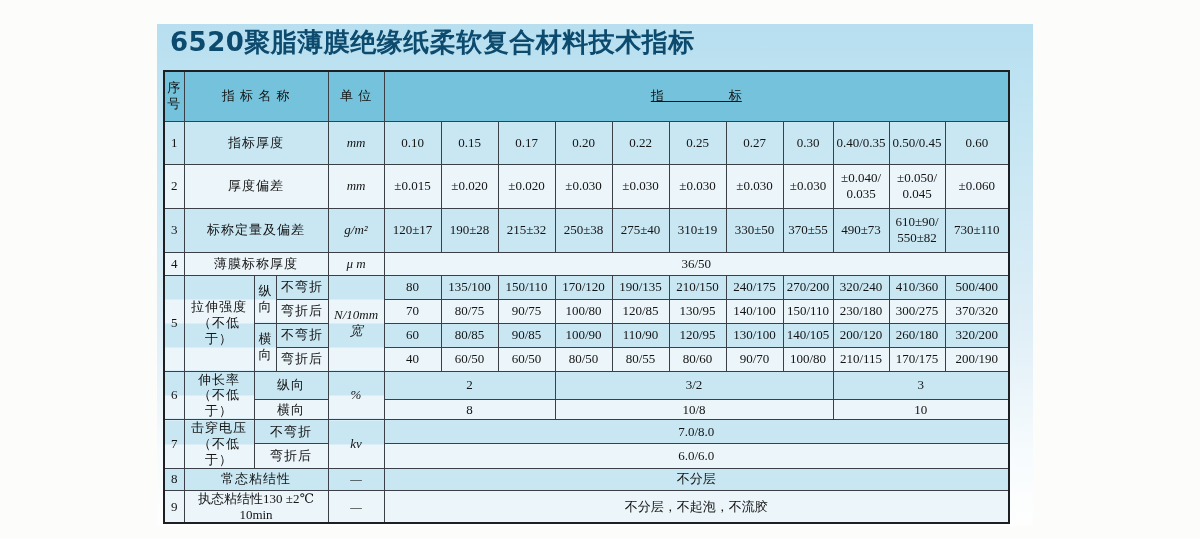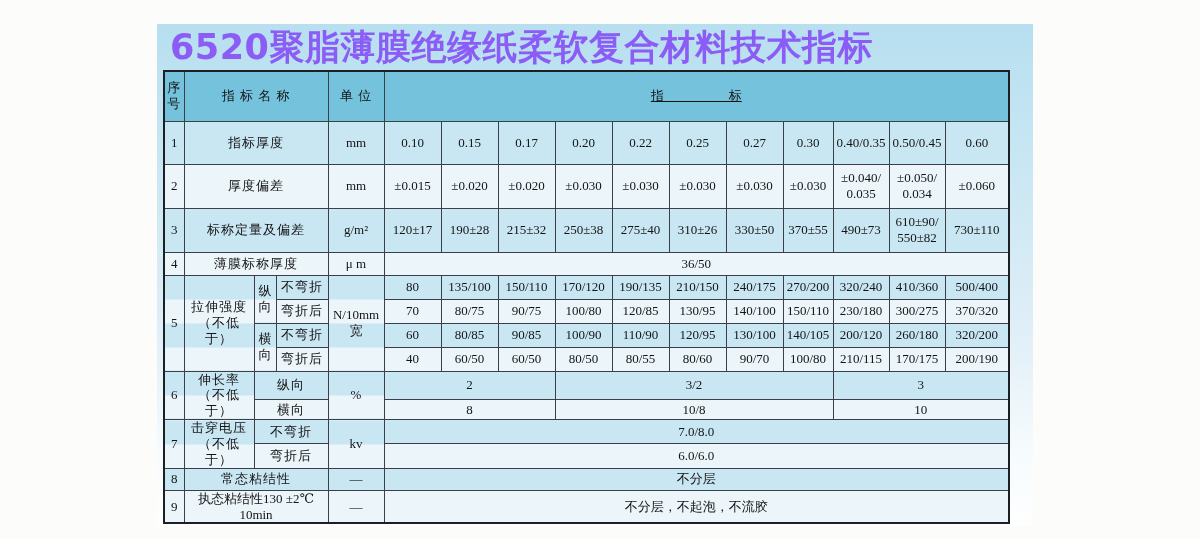--- a/index.html
+++ b/index.html
@@ -10,21 +10,21 @@
     color:#141414;
     overflow:hidden;
   }
   .panel{
     position:absolute;left:157px;top:24px;width:876px;height:502px;
     background:linear-gradient(180deg,#b7dff0 0%,#c9e7f3 28%,#dfeef7 60%,#f6fbfd 85%,#fefefe 100%);
   }
   .title{
     position:absolute;left:170px;top:28px;width:860px;
     font-family:"DejaVu Sans","Liberation Sans",sans-serif;
-    font-weight:900;font-size:35px;line-height:1.1;color:#8b5cf6;
+    font-weight:900;font-size:26px;line-height:1.1;color:#0c4a6e;
     letter-spacing:0.5px;white-space:nowrap;
   }
   table.spec{
     position:absolute;left:163px;top:70px;width:845px;
     border-collapse:collapse;table-layout:fixed;
     border:2px solid #1c2023;
   }
   table.spec td{
     border:1px solid #3a4045;
     text-align:center;vertical-align:middle;
@@ -37,21 +37,21 @@
   tr.band-a td{background:#c9e7f3;}
   tr.band-b td{background:#ecf5fa;}
   table.spec td.striped{
     background:repeating-linear-gradient(180deg,#c9e7f3 0 24px,#ecf5fa 24px 48px);
   }
   td.seq{font-size:13px;}
   td.name{letter-spacing:1px;}
   td.name-sm{font-size:12px;letter-spacing:0;margin-left:21px;}
   td.hdr{font-size:14px;letter-spacing:1px;}
   td.ind{font-size:15px;text-decoration:underline;}
-  td.unit{font-size:13px;}
+  td.unit{font-size:13px;font-style:italic;}
   td.sub{font-size:13px;letter-spacing:1px;}
   td.vert{font-size:13px;line-height:1.5;padding:0;}
   td.val{font-size:13px;letter-spacing:0;}
 </style>
 </head>
 <body>
 
 <div class="panel"></div>
 
 <div class="title">6520聚脂薄膜绝缘纸柔软复合材料技术指标</div>
@@ -107,33 +107,33 @@
         <td class="val">±0.020</td>
         <td class="val">±0.020</td>
         <td class="val">±0.030</td>
         <td class="val">±0.030</td>
         <td class="val">±0.030</td>
         <td class="val">±0.030</td>
         <td class="val">±0.030</td>
         <td class="val">±0.040/
 0.035</td>
         <td class="val">±0.050/
-0.034</td>
+0.045</td>
         <td class="val">±0.060</td>
       </tr>
       <tr class="band-a" style="height: 44px;">
         <td class="seq">3</td>
         <td colspan="3" class="name">标称定量及偏差</td>
         <td class="unit">g/m²</td>
         <td class="val">120±17</td>
         <td class="val">190±28</td>
         <td class="val">215±32</td>
         <td class="val">250±38</td>
         <td class="val">275±40</td>
-        <td class="val">310±26</td>
+        <td class="val">310±19</td>
         <td class="val">330±50</td>
         <td class="val">370±55</td>
         <td class="val">490±73</td>
         <td class="val">610±90/
 550±82</td>
         <td class="val">730±110</td>
       </tr>
       <tr class="band-b" style="height: 23px;">
         <td class="seq">4</td>
         <td colspan="3" class="name">薄膜标称厚度</td>

